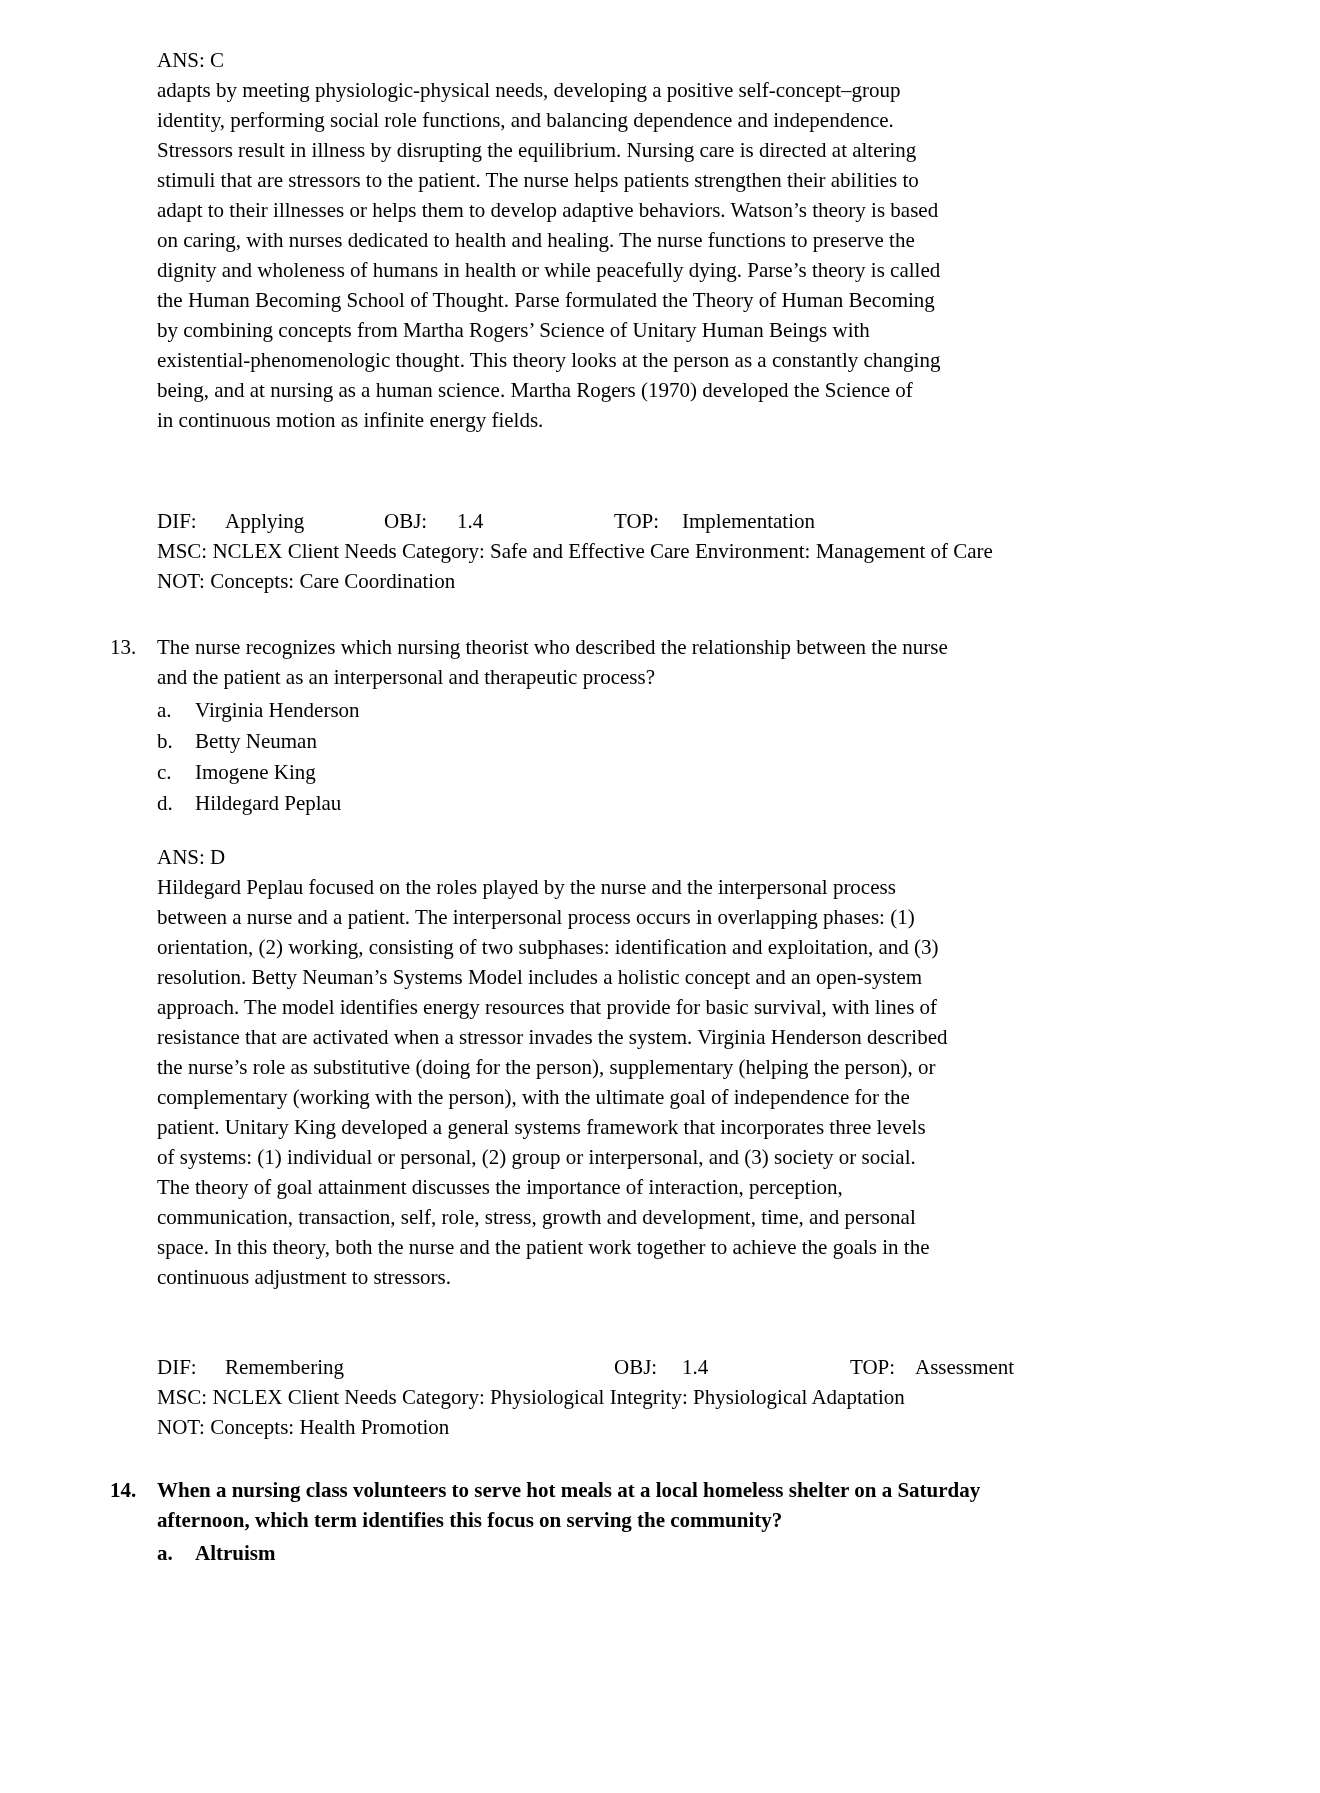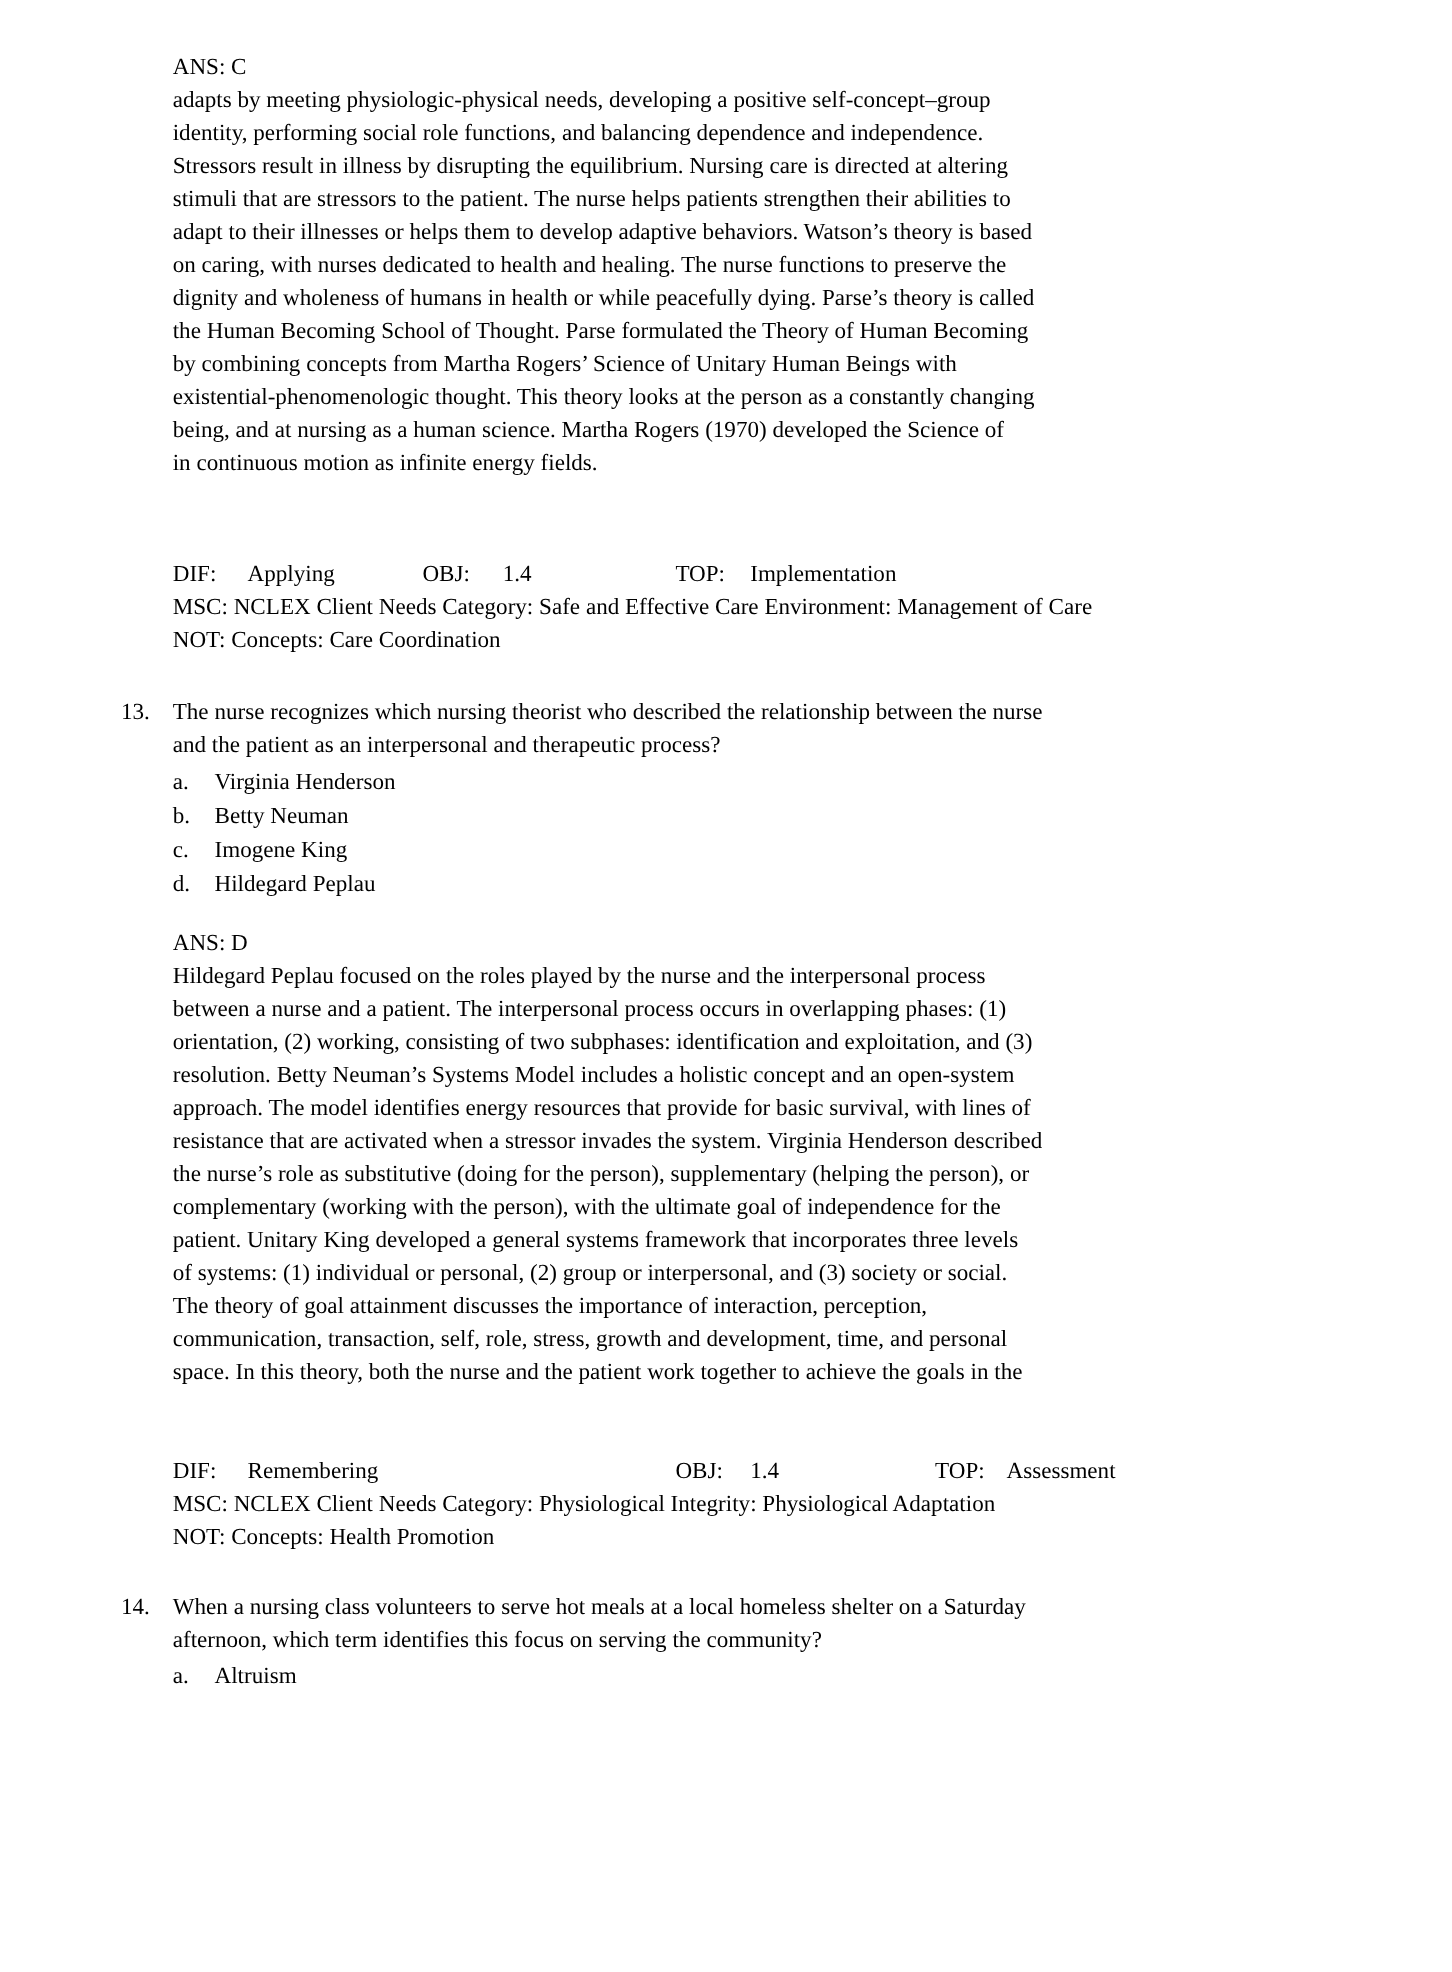--- a/index.html
+++ b/index.html
@@ -28,21 +28,21 @@
 
   
   .options { margin-top: 3px; }
   .option { display: flex; line-height: 31px; }
   .opt-letter { width: 38px; flex: 0 0 38px; }
 
   .mt-dif1 { margin-top: 71px; }
   .mt-q13  { margin-top: 36px; }
   .mt-ansd { margin-top: 23px; }
   .mt-dif2 { margin-top: 60px; }
-  .mt-q14  { margin-top: 33px; }
+  .mt-q14  { margin-top: 33px; font-weight: bold; }
 </style>
 </head>
 <body>
 
 <div class="page">
 
   <div class="line indent">
     <span>ANS:</span>
     <span>C</span>
   </div>
@@ -111,20 +111,21 @@
       <div>resolution. Betty Neuman’s Systems Model includes a holistic concept and an open-system</div>
       <div>approach. The model identifies energy resources that provide for basic survival, with lines of</div>
       <div>resistance that are activated when a stressor invades the system. Virginia Henderson described</div>
       <div>the nurse’s role as substitutive (doing for the person), supplementary (helping the person), or</div>
       <div>complementary (working with the person), with the ultimate goal of independence for the</div>
       <div>patient. Unitary King developed a general systems framework that incorporates three levels</div>
       <div>of systems: (1) individual or personal, (2) group or interpersonal, and (3) society or social.</div>
       <div>The theory of goal attainment discusses the importance of interaction, perception,</div>
       <div>communication, transaction, self, role, stress, growth and development, time, and personal</div>
       <div>space. In this theory, both the nurse and the patient work together to achieve the goals in the</div>
+      <div>continuous adjustment to stressors.</div>
     </div>
 
   <div class="tab-row indent mt-dif2">
     <span style="left:0">DIF:</span>
     <span style="left:68px">Remembering</span>
     <span style="left:457px">OBJ:</span>
     <span style="left:525px">1.4</span>
     <span style="left:693px">TOP:</span>
     <span style="left:758px">Assessment</span>
   </div>

